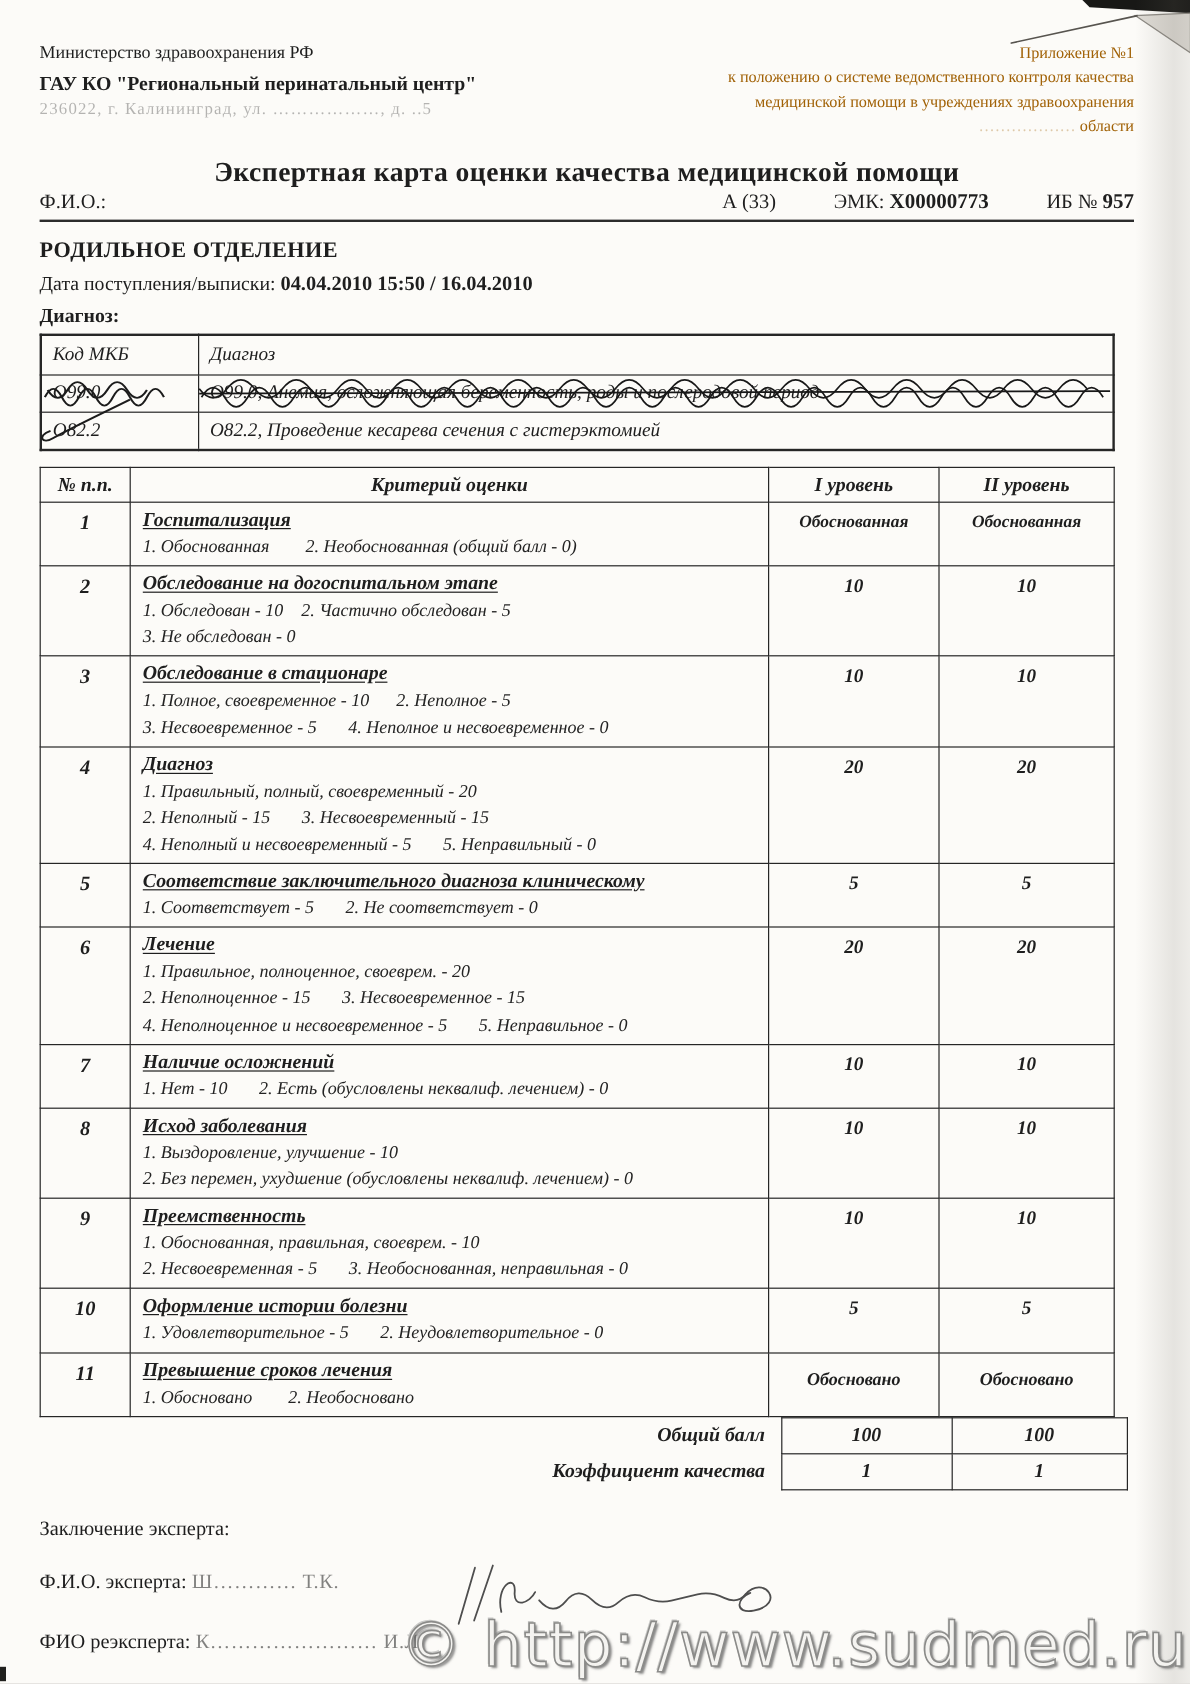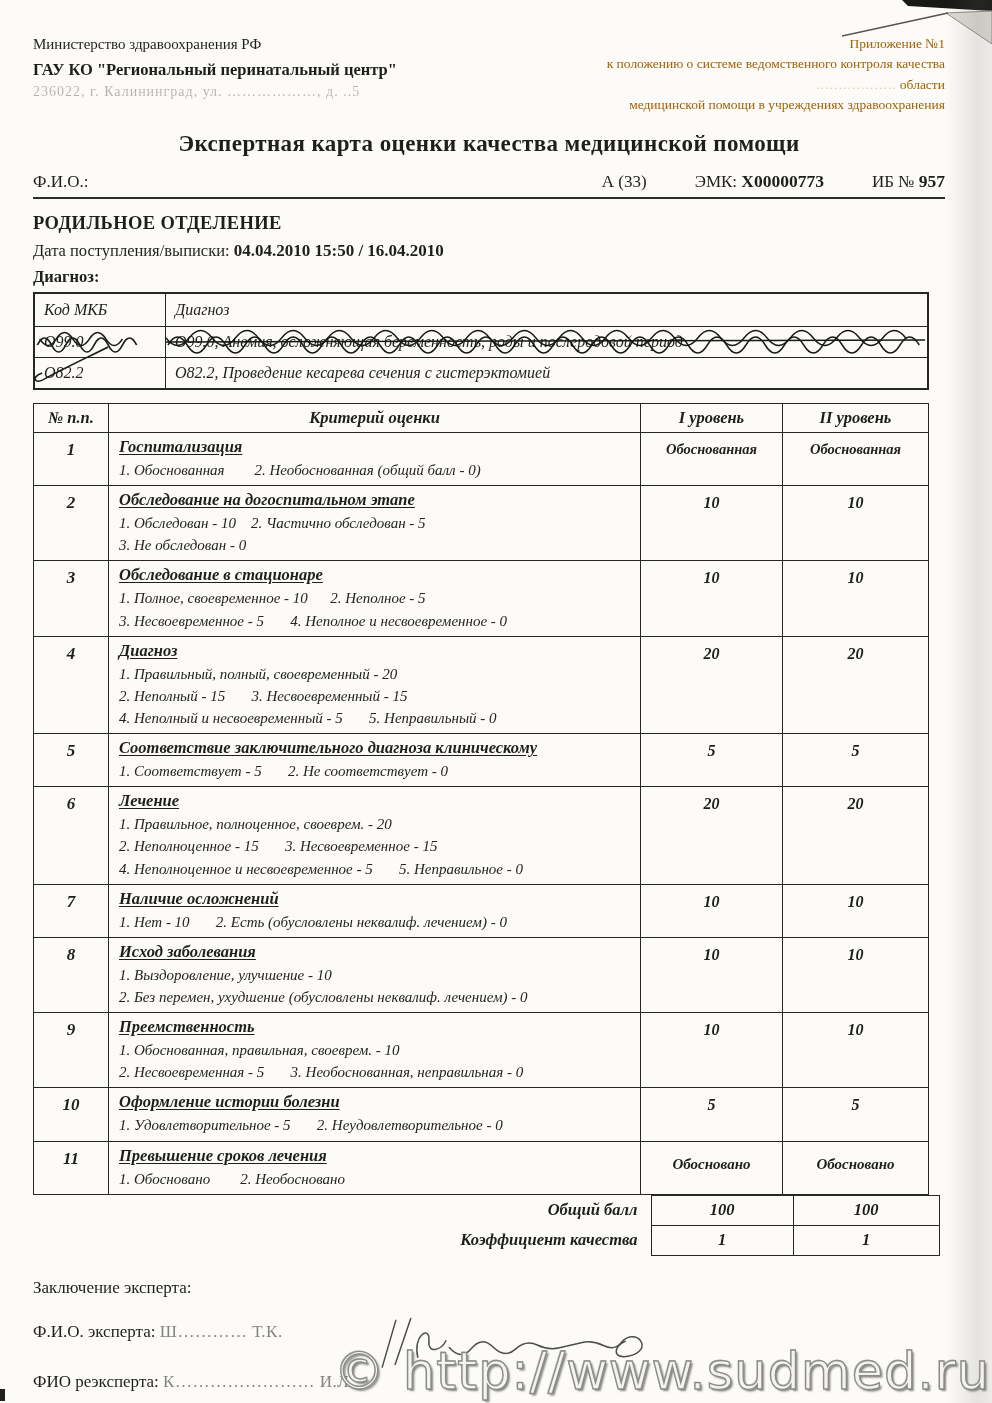--- a/index.html
+++ b/index.html
@@ -18,21 +18,21 @@
   
   .header-row{display:flex;justify-content:space-between;align-items:flex-start;}
   .header-left{font-size:15px;line-height:1.45;max-width:430px;}
   .org-name{font-weight:bold;font-size:16.5px;margin-top:2px;}
   .erased{opacity:.32;}
   .addr{font-size:14px;letter-spacing:1px;}
   .header-right{font-size:13.5px;line-height:1.5;text-align:right;max-width:470px;color:#a16207;}
 
   .doc-title{text-align:center;font-weight:bold;font-size:23px;letter-spacing:.4px;margin-top:16px;}
 
-  .fio-row{display:flex;align-items:baseline;font-size:17px;margin-top:14px;white-space:nowrap;}
+  .fio-row{display:flex;align-items:baseline;font-size:17px;white-space:nowrap;}
   .fio-spacer{flex:1;}
   .fio-item{margin-left:48px;}
   .fio-row b{font-size:17.5px;}
   .rule{border-top:2.4px solid #2c2c2c;margin-top:5px;}
 
   .dept{font-weight:bold;font-size:18.5px;letter-spacing:.4px;margin-top:14px;}
   .dates{font-size:16.5px;margin-top:7px;}
   .dates b{font-size:17px;}
   .diag-label{font-weight:bold;font-size:16.5px;margin-top:6px;}
 
@@ -93,22 +93,22 @@
 
     <div class="header-row">
       <div class="header-left">
         <div>Министерство здравоохранения РФ</div>
         <div class="org-name">ГАУ КО "Региональный перинатальный центр"</div>
         <div class="erased addr">236022, г. Калининград, ул. ………………, д. ..5</div>
       </div>
       <div class="header-right">
         <div>Приложение №1</div>
         <div>к положению о системе ведомственного контроля качества</div>
+        <div>медицинской помощи в учреждениях здравоохранения</div>
         <div><span class="erased">………………</span> <span>области</span></div>
-        <div>медицинской помощи в учреждениях здравоохранения</div>
       </div>
     </div>
 
     <div class="doc-title">Экспертная карта оценки качества медицинской помощи</div>
 
     <div class="fio-row">
       <span>Ф.И.О.:</span>
       <span class="fio-spacer"></span>
       <span>А (33)</span>
       <span class="fio-item"><span>ЭМК:</span> <b>Х00000773</b></span>

